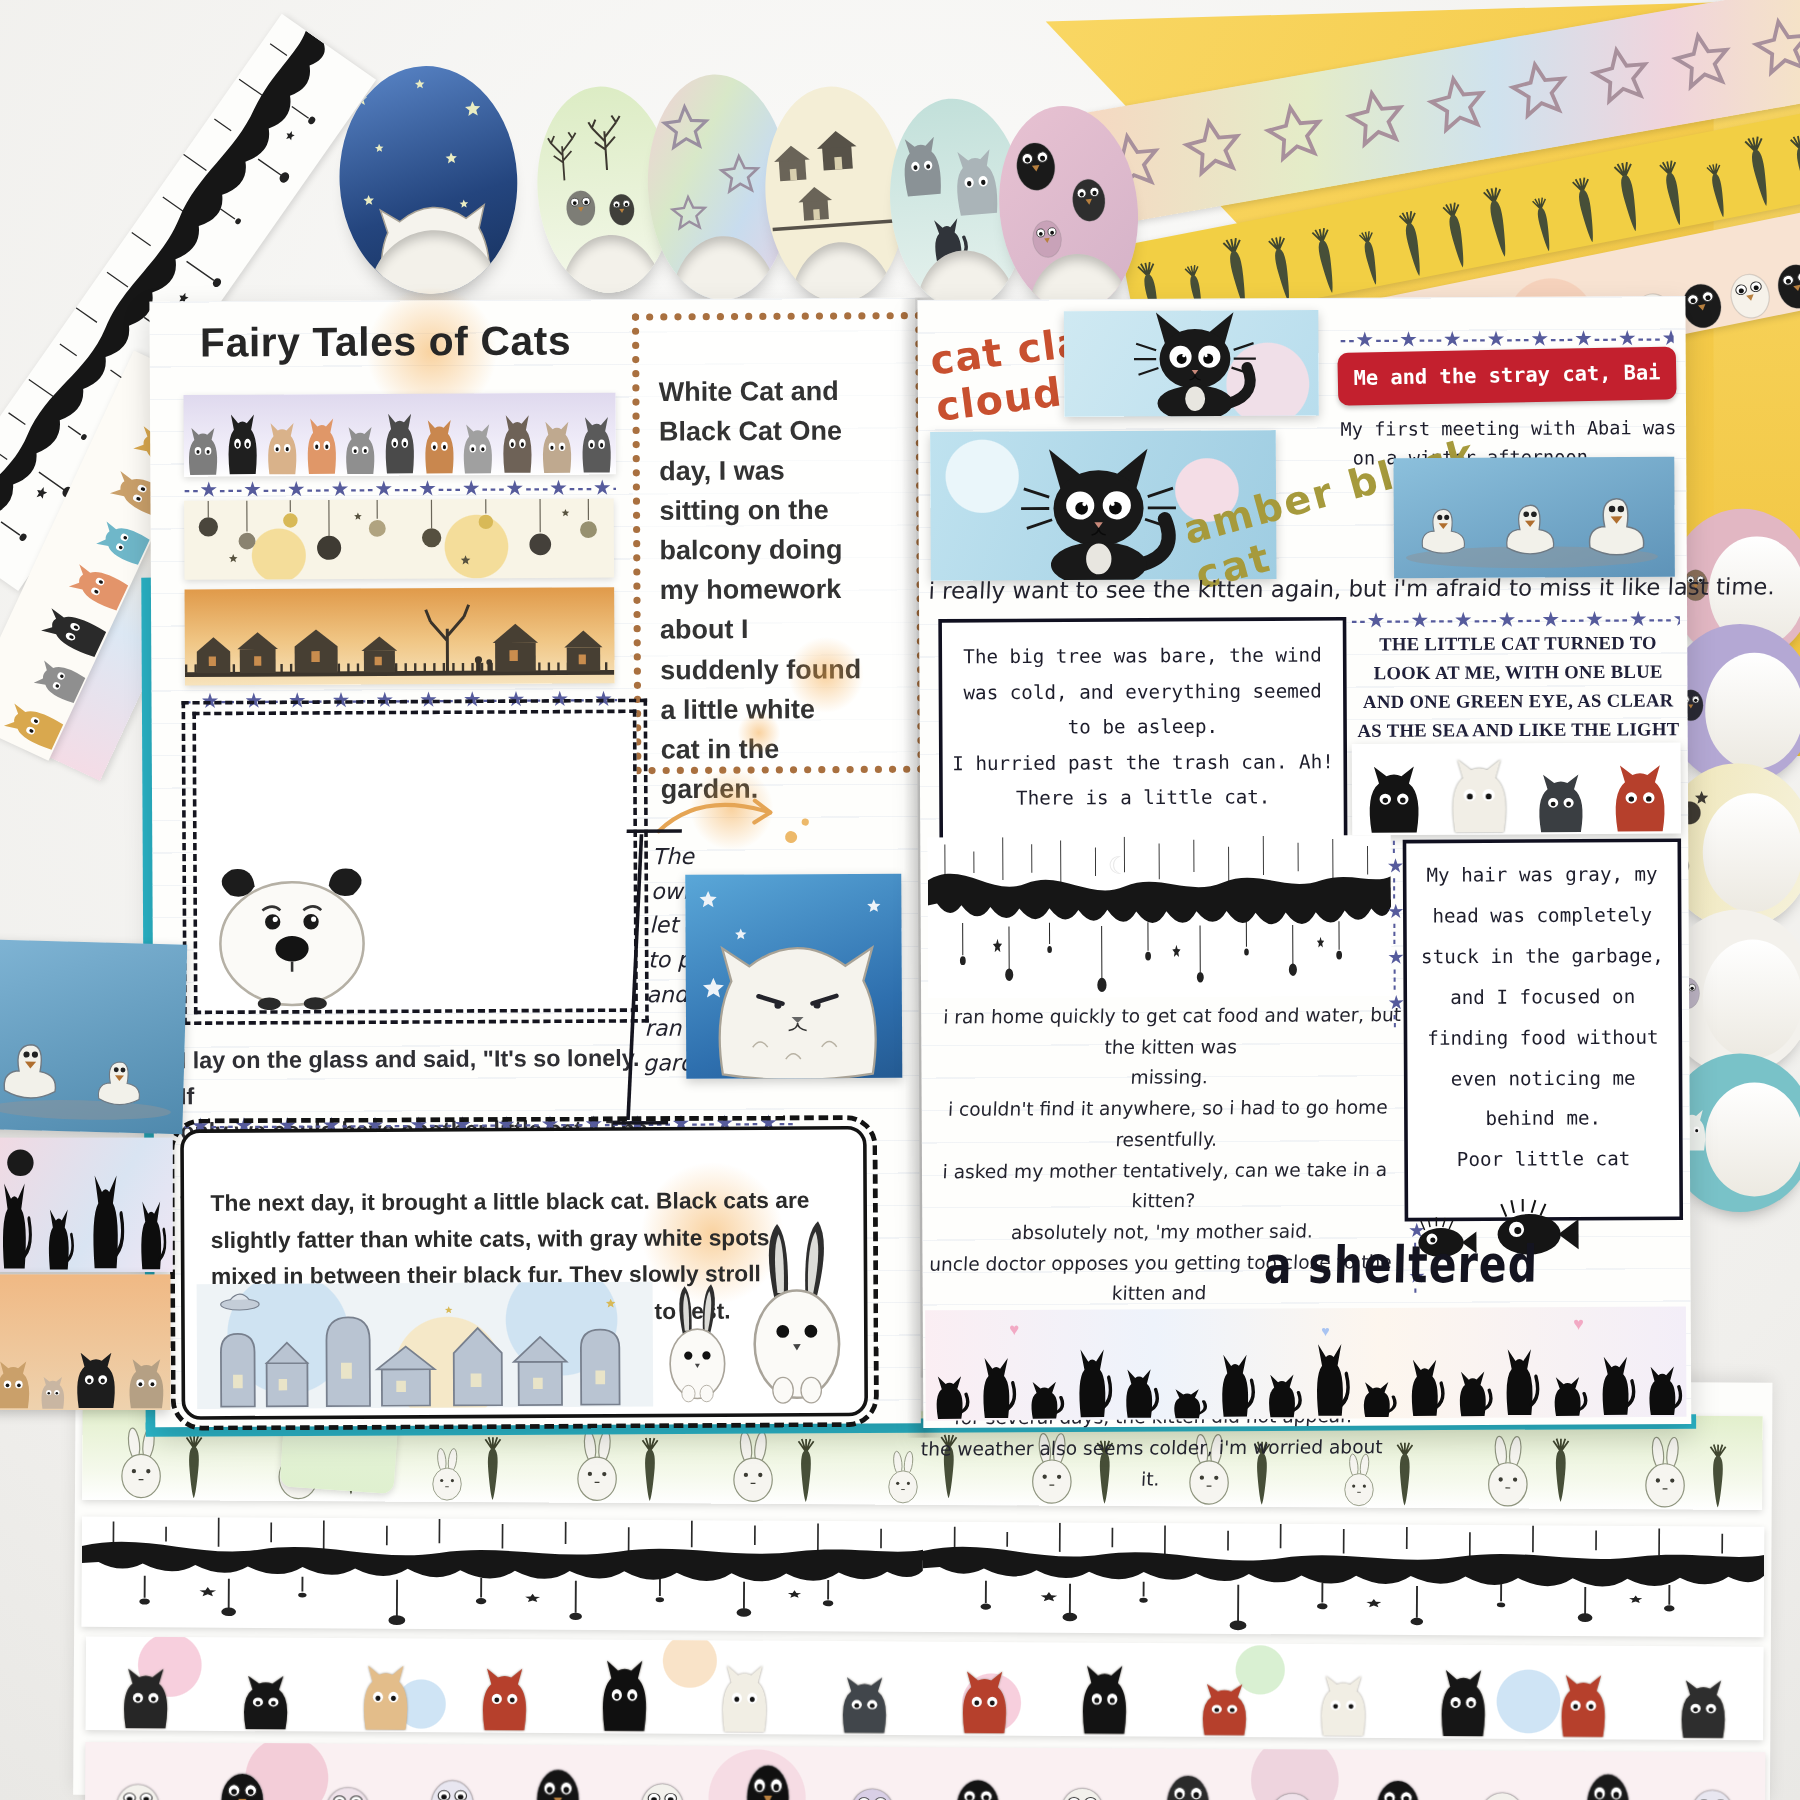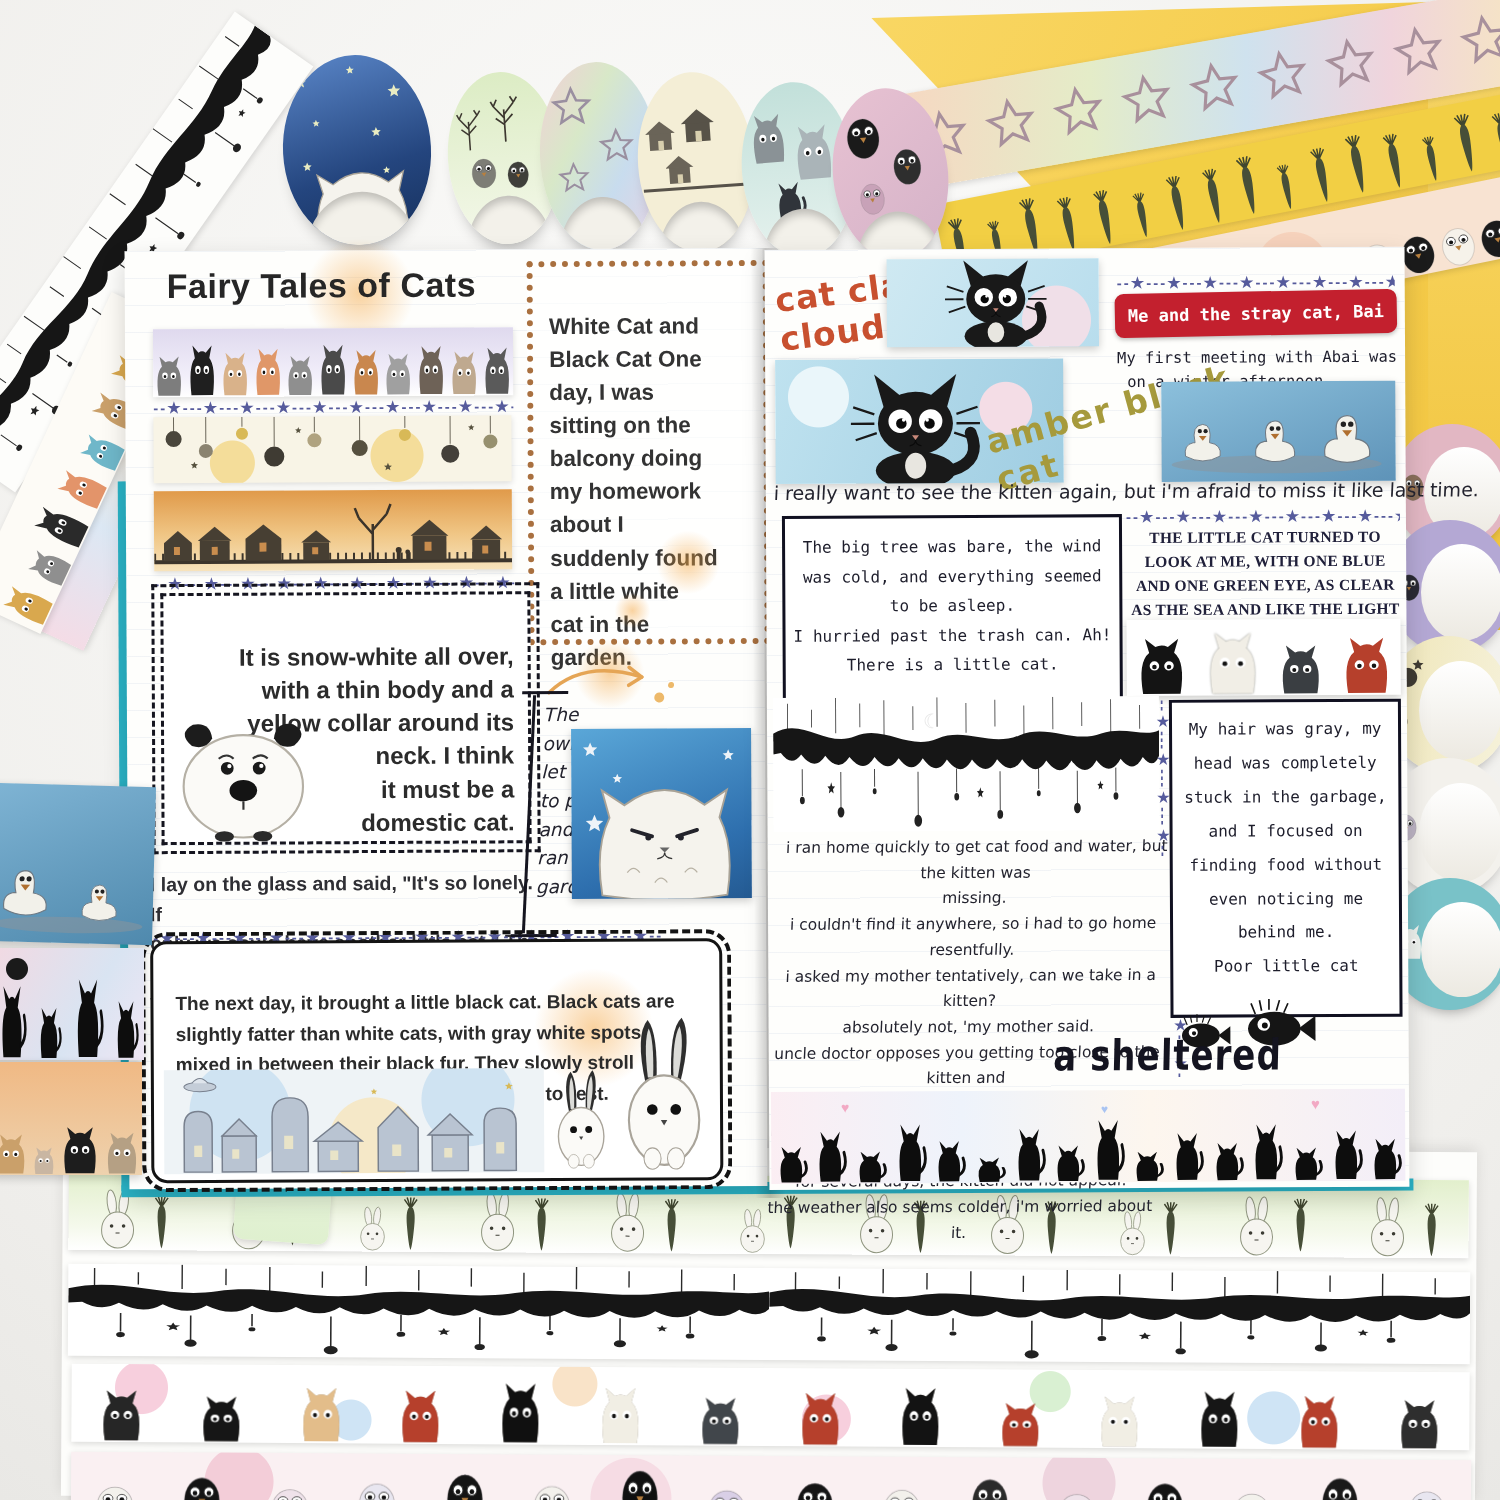--- a/index.html
+++ b/index.html
@@ -874,26 +874,20 @@
 suddenly found
 a little white
 cat in the
 garden.</span>
       </div>
       <div class="glow" style="left:530px;top:282px;width:64px;height:64px"></div>
       <div class="glow" style="left:488px;top:344px;width:36px;height:36px"></div>
 
       <div class="abs dashbox preline" style="left:34px;top:342px;width:340px;height:234px;padding:12px 14px 0 10px;
                   font-size:24px;font-weight:bold;color:#2b2b2b;line-height:1.38;text-align:right">
-        <span class="preline">It is snow-white all over,
-with a thin body and a
-yellow collar around its
-neck. I think
-it must be a
-domestic cat.</span>
         <svg class="ic" style="position:absolute;left:4px;bottom:0;width:150px;height:130px">
             <use href="#s-dog"></use>
           </svg>
       </div>
 
       <div class="abs preline" style="left:22px;top:590px;width:390px;font-size:19.5px;font-weight:600;line-height:1.5;color:#2f2f34">
         <span class="preline">I lay on the glass and said, "It's so lonely. If
 only we could have another little cat."  The little
 white cat seemed to understand me.</span>
       </div>

